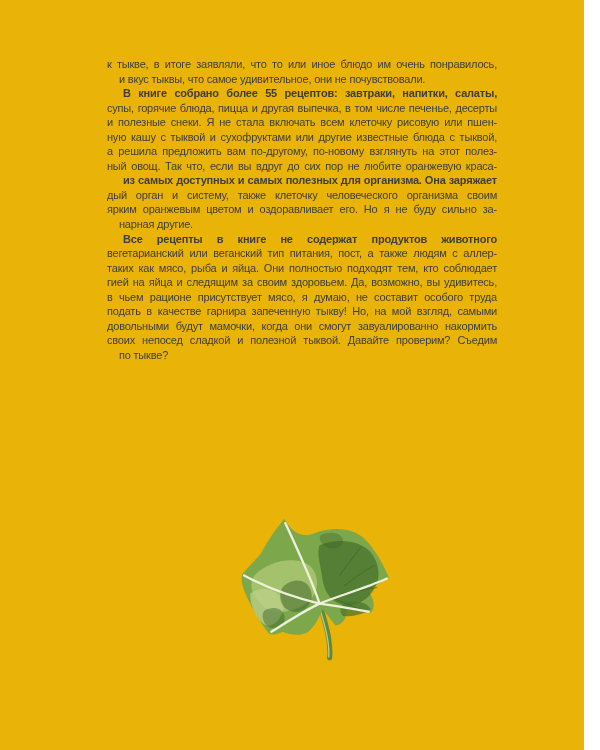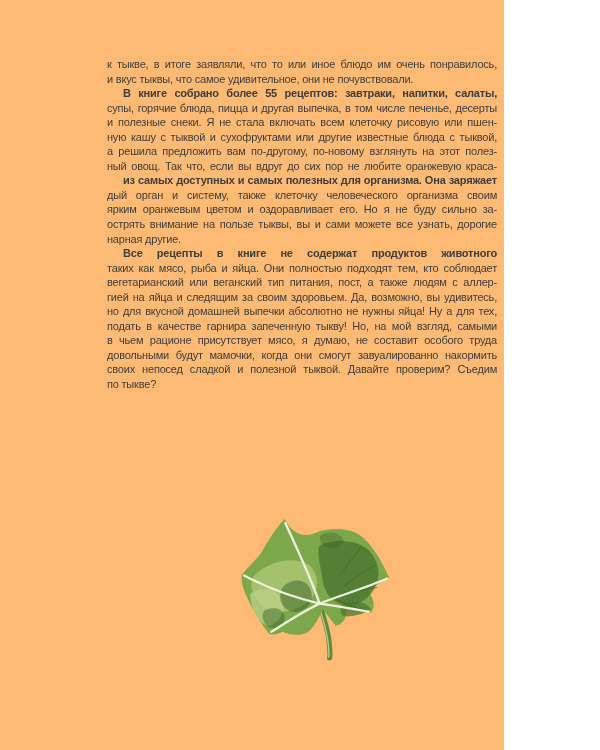--- a/index.html
+++ b/index.html
@@ -5,22 +5,22 @@
   html, body { margin: 0; padding: 0; }
   body {
     width: 600px; height: 750px;
     background: #ffffff;
     font-family: "Liberation Sans", "DejaVu Sans", sans-serif;
     overflow: hidden;
     position: relative;
   }
   .page {
     position: absolute; left: 0; top: 0;
-    width: 504px; height: 750px;
-    background: #fdba74;
+    width: 584px; height: 750px;
+    background: #eab308;
   }
   .text-block {
     position: absolute;
     left: 107px; top: 57px;
     width: 390px;
     font-size: 11px;
     line-height: 14.55px;
     letter-spacing: -0.2px;
     color: #3d3d3d;
     font-weight: 400;
@@ -28,20 +28,21 @@
   .para { margin: 0; padding: 0; }
   .line {
     text-align: justify;
     text-align-last: justify;
     height: 14.55px;
     overflow: hidden;
     white-space: normal;
   }
   .line.last {
     text-align-last: left;
+    margin-left: 12px;
   }
   .para.indent .line:first-child {
     text-indent: 16px;
     font-weight: bold;
   }
   .illustration {
     position: absolute;
     left: 224px; top: 514px;
     width: 176px; height: 148px;
   }
@@ -62,31 +63,29 @@
         <div class="line">супы, горячие блюда, пицца и другая выпечка, в том числе печенье, десерты</div>
         <div class="line">и полезные снеки. Я не стала включать всем клеточку рисовую или пшен-</div>
         <div class="line">ную кашу с тыквой и сухофруктами или другие известные блюда с тыквой,</div>
         <div class="line">а решила предложить вам по-другому, по-новому взглянуть на этот полез-</div>
         <div class="line">ный овощ. Так что, если вы вдруг до сих пор не любите оранжевую краса-</div>
       </div>
       <div class="para indent">
         <div class="line">из самых доступных и самых полезных для организма. Она заряжает каж-</div>
         <div class="line">дый орган и систему, также клеточку человеческого организма своим</div>
         <div class="line">ярким оранжевым цветом и оздоравливает его. Но я не буду сильно за-</div>
-        <div class="line">острять внимание на пользе тыквы, вы и сами можете все узнать, дорогие</div>
         <div class="line last">нарная другие.</div>
       </div>
       <div class="para indent">
         <div class="line">Все рецепты в книге не содержат продуктов животного происхождения,</div>
+        <div class="line">вегетарианский или веганский тип питания, пост, а также людям с аллер-</div>
         <div class="line">таких как мясо, рыба и яйца. Они полностью подходят тем, кто соблюдает</div>
-        <div class="line">вегетарианский или веганский тип питания, пост, а также людям с аллер-</div>
         <div class="line">гией на яйца и следящим за своим здоровьем. Да, возможно, вы удивитесь,</div>
-        <div class="line">но для вкусной домашней выпечки абсолютно не нужны яйца! Ну а для тех,</div>
+        <div class="line">в чьем рационе присутствует мясо, я думаю, не составит особого труда</div>
         <div class="line">подать в качестве гарнира запеченную тыкву! Но, на мой взгляд, самыми</div>
-        <div class="line">в чьем рационе присутствует мясо, я думаю, не составит особого труда</div>
         <div class="line">довольными будут мамочки, когда они смогут завуалированно накормить</div>
         <div class="line">своих непосед сладкой и полезной тыквой. Давайте проверим? Съедим</div>
         <div class="line last">по тыкве?</div>
       </div>
     </div>
 
   <div class="illustration">
     <svg viewBox="0 0 175 145" xmlns="http://www.w3.org/2000/svg">
 
       <path d="M95,88 C98,98 102,110 104,122 C105,130 106,137 105,142" fill="none" stroke-width="5" stroke-linecap="round" stroke="#5f8a3c"></path>

